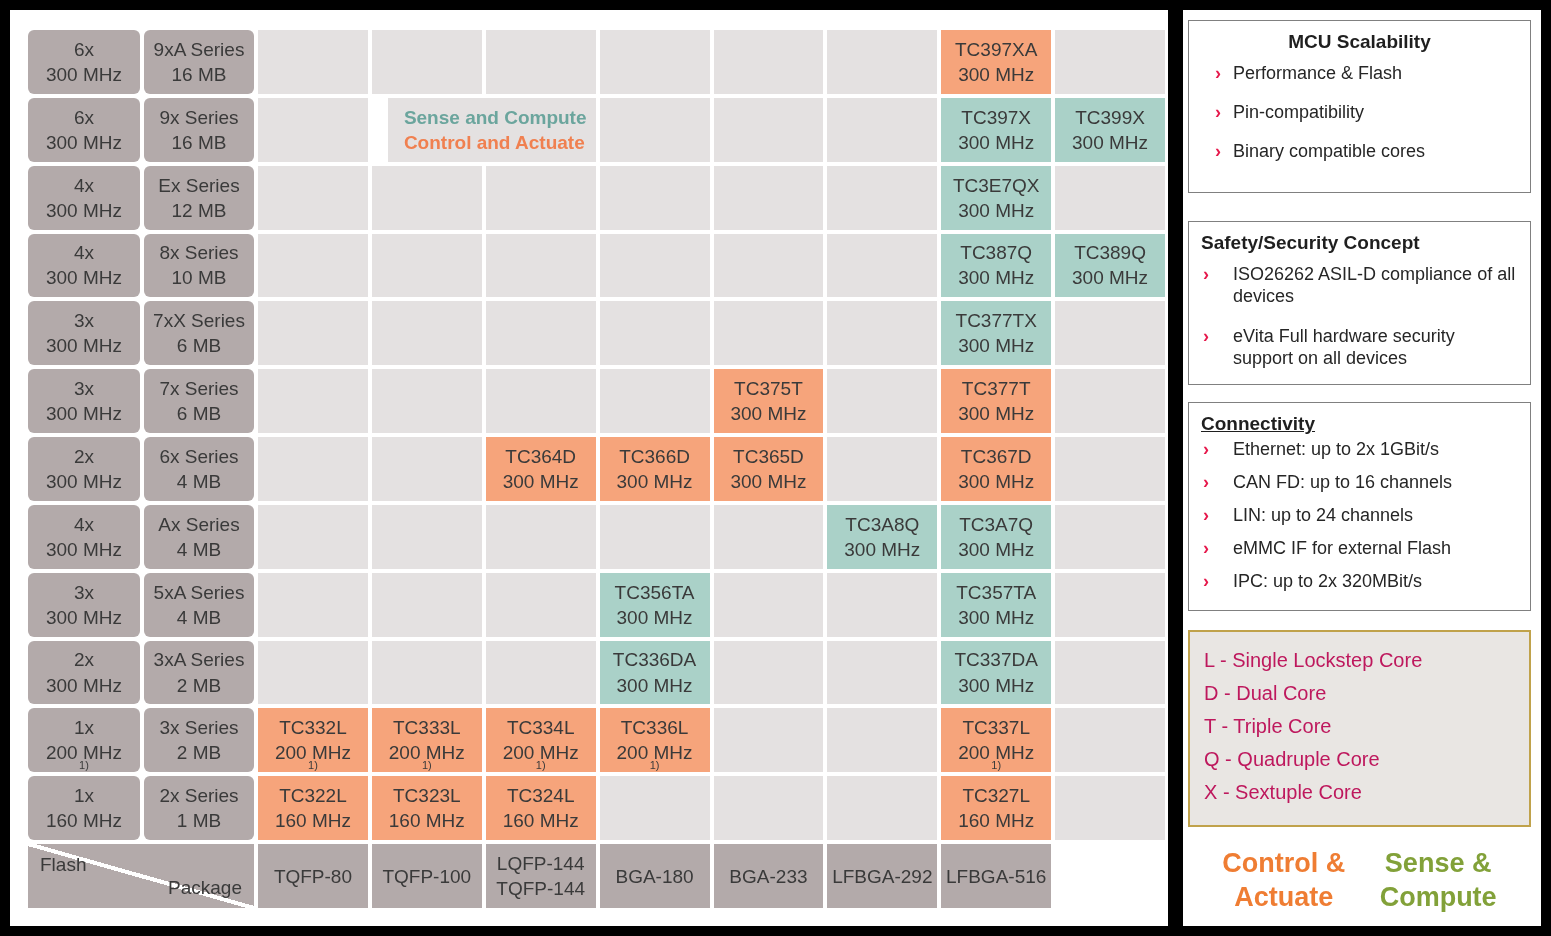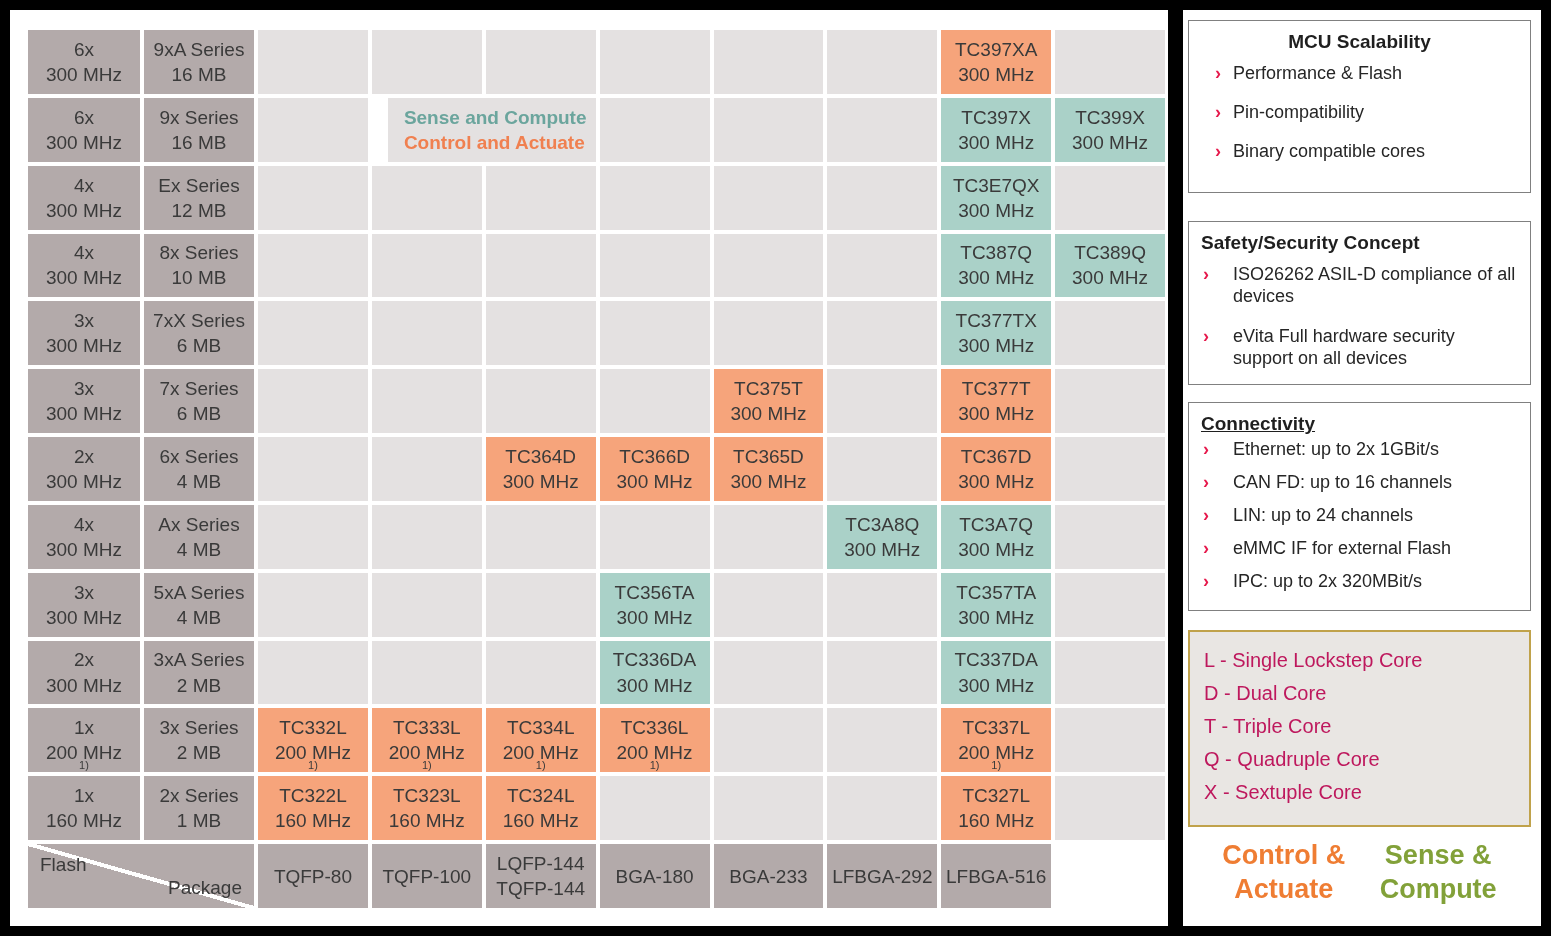--- a/index.html
+++ b/index.html
@@ -31,21 +31,21 @@
     background:#fff;
     font-size:19px;
     color:#3a3a3a;
     text-align:center;
   }
   .cell {
     display:flex; flex-direction:column;
     justify-content:center; align-items:center;
     line-height:1.32;
   }
-  .hdr   { background:#b3aaaa; }
+  .hdr   { background:#b3aaaa;border-radius:6px; }
   .empty { background:#e4e1e1; }
   .chip-orange { background:#f6a47b; }
   .chip-teal   { background:#aad1c8; }
   .pkg { background:#b3aaaa; }
   sup { font-size:11px; vertical-align:super; line-height:0; }
 
   .overlay-cell {
     background:#e4e1e1;
     align-items:flex-start; text-align:left;
     padding-left:16px;
@@ -99,21 +99,21 @@
   }
   .legend-box {
     margin-top:19px; height:197px;
     background:#e9e6e3;
     border:2px solid #c0a24b;
     padding:12px 14px;
     font-size:20px; color:#be185d;
     line-height:33px;
   }
   .footer {
-    margin-top:12px;
+    margin-top:20px;
     display:flex; justify-content:space-evenly;
     font-weight:bold; font-size:27px;
     text-align:center; line-height:1.25;
     white-space:pre-line;
   }
   .footer-control { color:#ef7d33; }
   .footer-sense   { color:#82a139; }
 </style>
 </head>
 <body>

